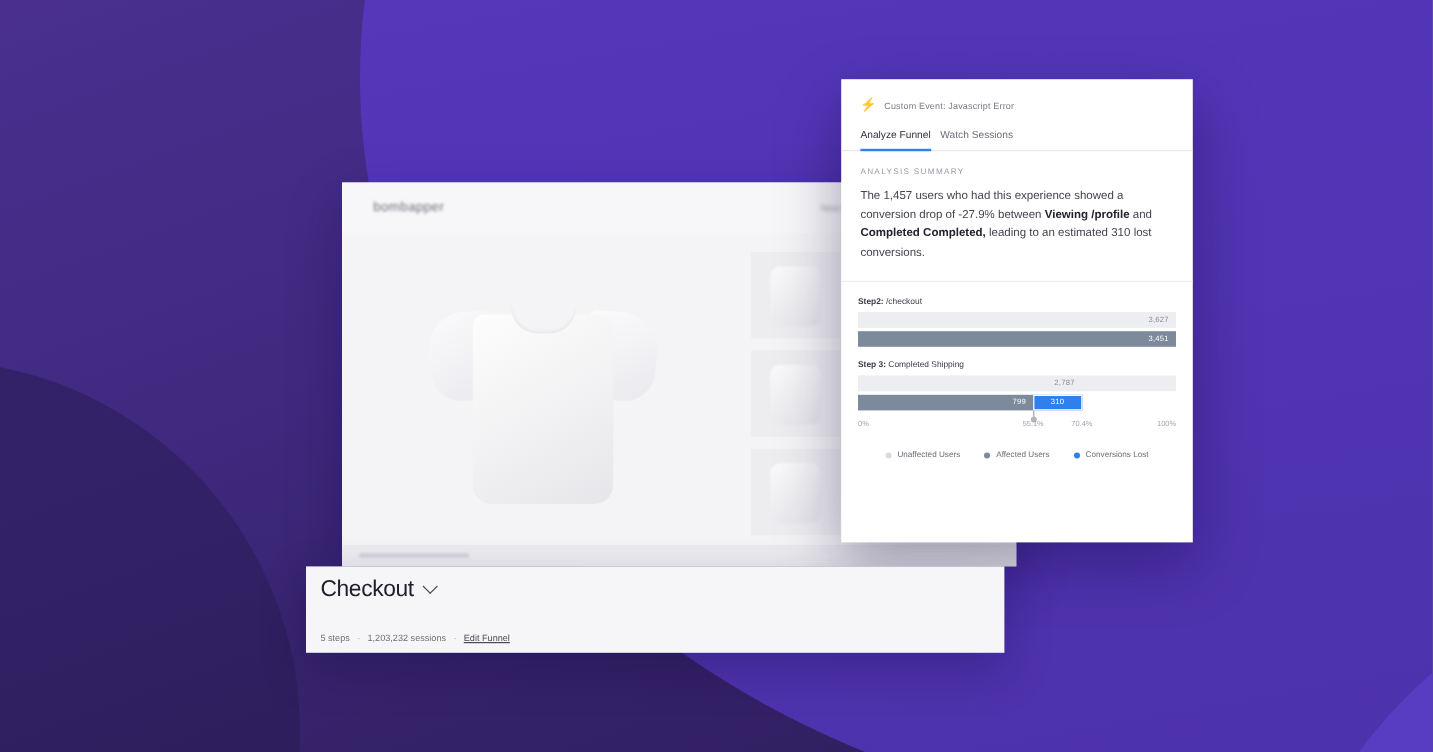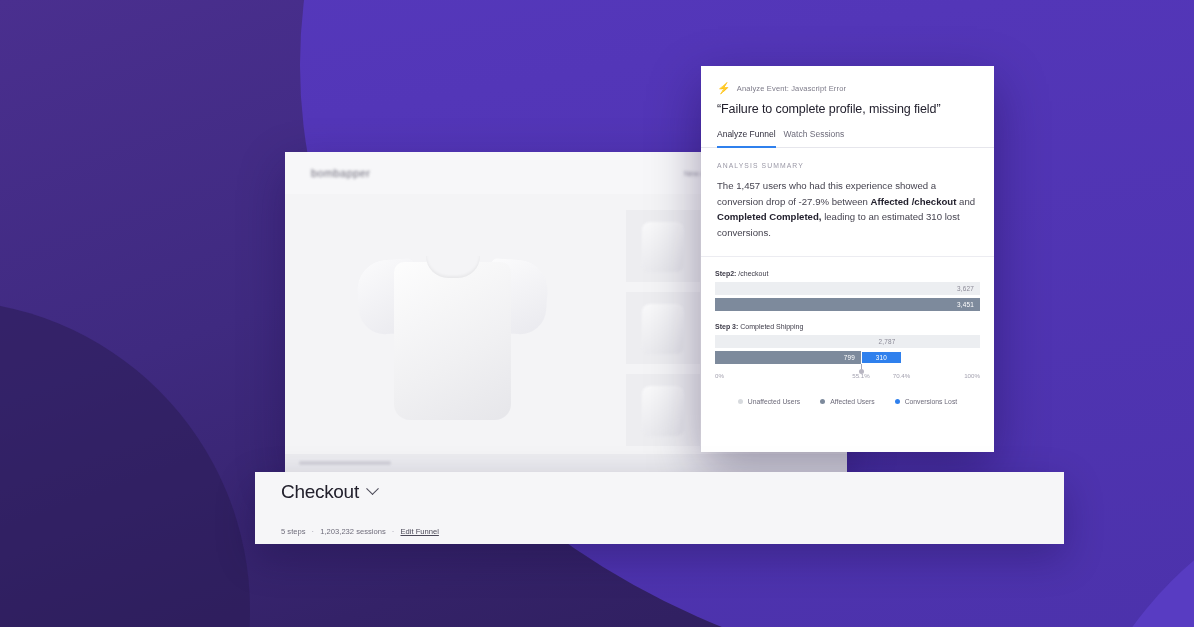--- a/index.html
+++ b/index.html
@@ -213,25 +213,25 @@
     padding: 14px 0 0;
     font-size: 6.8px; color: #6d6b7a;
   }
   .legend-item { display: flex; align-items: center; gap: 5px; }
   .legend-dot { width: 5px; height: 5px; border-radius: 50%; display: inline-block; }
 
   
   #toolbar {
     position: absolute;
     left: 255px; top: 472px;
-    width: 809px; height: 72px;
+    width: 582px; height: 72px;
     background: #f6f6f8;
     box-shadow: 0 14px 38px rgba(18,6,55,.28);
     display: flex; align-items: center;
-    padding: 0 26px;
+    padding: 0 12px;
   }
   #funnel-block { width: 215px; }
   #funnel-title {
     display: flex; align-items: center; gap: 9px;
     font-size: 19px; color: #22202c; letter-spacing: -.3px;
   }
   .chev {
     display: inline-block; width: 9px; height: 9px;
     border-right: 1.6px solid #4b4957;
     border-bottom: 1.6px solid #4b4957;
@@ -333,33 +333,32 @@
     <div id="pc-footerbar">
       <div class="fline"></div>
     </div>
   </div>
 
   <div id="insight-card">
 
     <div id="ic-header">
       <div id="ic-eyebrow">
         <span id="bolt-icon">⚡</span>
-        <span>Analyze Event: Javascript Error</span>
-      </div>
-      <div id="ic-title">“Failure to complete profile, missing field”</div>
+        <span>Custom Event: Javascript Error</span>
+      </div>
     </div>
 
     <div id="ic-tabs">
       <div class="ic-tab active">Analyze Funnel</div>
       <div class="ic-tab">Watch Sessions</div>
     </div>
 
     <div id="ic-summary">
       <div id="ic-summary-label">ANALYSIS SUMMARY</div>
-      <div id="ic-summary-text"><span>The 1,457 users who had this experience showed a conversion drop of -27.9% between </span><b>Affected /checkout</b><span> and </span><b>Completed Completed,</b><span> leading to an estimated 310 lost conversions.</span></div>
+      <div id="ic-summary-text"><span>The 1,457 users who had this experience showed a conversion drop of -27.9% between </span><b>Viewing /profile</b><span> and </span><b>Completed Completed,</b><span> leading to an estimated 310 lost conversions.</span></div>
     </div>
 
     <div id="ic-chart">
 
       <div class="bar-group">
         <div class="step-label">
           <b>Step2:</b>
           <span>/checkout</span>
         </div>
         <div class="bar-track">

